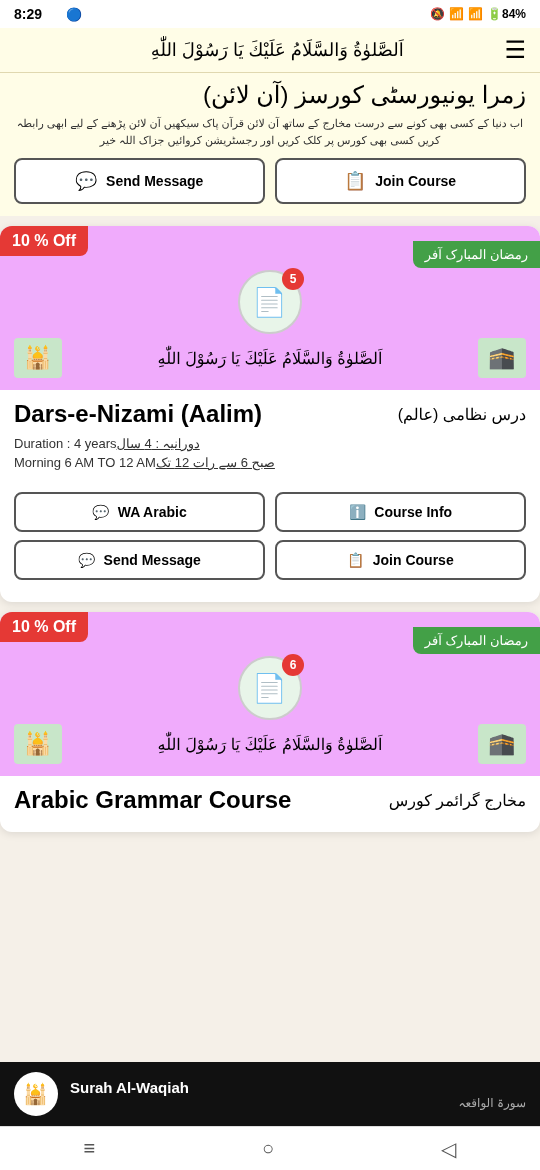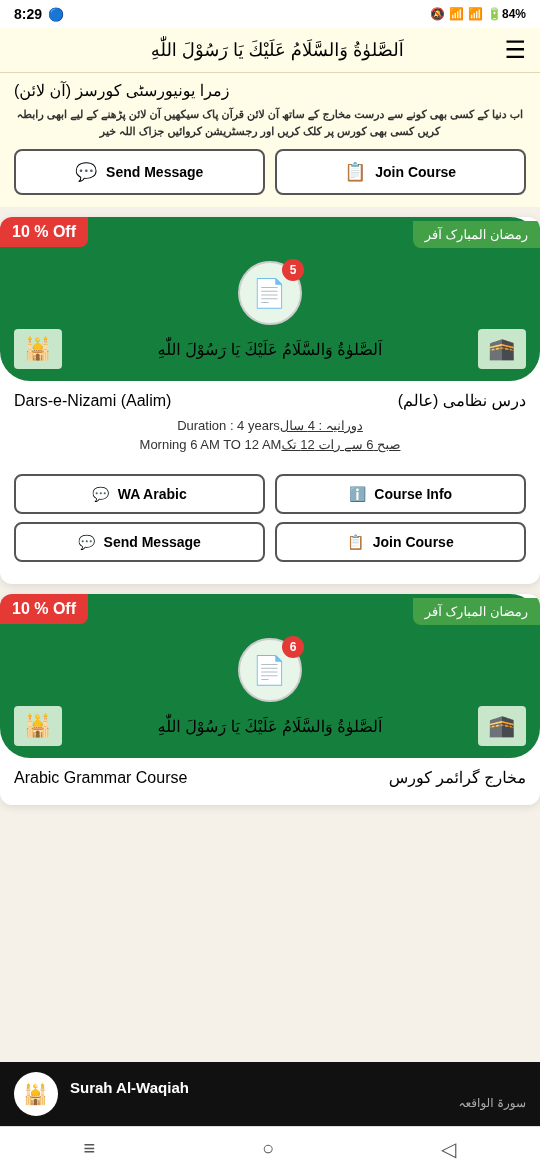--- a/index.html
+++ b/index.html
@@ -16,21 +16,21 @@
     
     .status-bar {
       background: #fff;
       display: flex;
       justify-content: space-between;
       align-items: center;
       padding: 6px 14px;
       font-size: 14px;
       font-weight: bold;
     }
-    .status-left { display: flex; align-items: center; gap: 6px; }
+    .status-left { display: flex; align-items: center; gap: 24px; }
     .status-right { display: flex; align-items: center; gap: 4px; font-size: 12px; }
 
     
     .header {
       background: #fffde7;
       display: flex;
       justify-content: space-between;
       align-items: center;
       padding: 8px 14px;
       border-bottom: 1px solid #e0d8b0;
@@ -42,33 +42,32 @@
       direction: rtl;
     }
     .hamburger-icon { font-size: 24px; cursor: pointer; }
 
     
     .top-banner {
       background: #fffde7;
       padding: 8px 14px 12px;
     }
     .banner-title {
-      text-align: left;
-      font-size: 16px;
+      text-align: right;
+      font-size: 24px;
       direction: rtl;
       margin-bottom: 6px;
     }
     .banner-subtitle {
       text-align: center;
       font-size: 11px;
       direction: rtl;
       color: #333;
       line-height: 1.5;
       margin-bottom: 10px;
-      font-weight: bold;
     }
     .banner-buttons {
       display: flex;
       gap: 10px;
     }
     .banner-btn {
       flex: 1;
       display: flex;
       align-items: center;
       justify-content: center;
@@ -88,43 +87,42 @@
       background: #fff;
       margin: 10px 0;
       border-radius: 12px;
       overflow: hidden;
       box-shadow: 0 2px 8px rgba(0,0,0,0.1);
       position: relative;
     }
 
     
     .card-top {
-      background: #15803d;
+      background: #f0abfc;
       padding: 12px 14px 8px;
       position: relative;
-      border-radius: 30px;
     }
 
     
     .badge-off {
       position: absolute;
       top: 0;
       left: 0;
       background: #e53935;
       color: #fff;
       font-weight: bold;
       font-size: 16px;
       padding: 6px 12px;
       border-radius: 0 0 8px 0;
     }
 
     
     .badge-ramadan {
       position: absolute;
-      top: 4px;
+      top: 15px;
       right: 0;
       background: #43a047;
       color: #fff;
       font-size: 13px;
       padding: 6px 12px;
       border-radius: 0 0 0 8px;
       direction: rtl;
     }
 
     
@@ -191,31 +189,31 @@
     .card-body {
       padding: 10px 14px;
     }
     .course-name-row {
       display: flex;
       justify-content: space-between;
       align-items: center;
       margin-bottom: 8px;
     }
     .course-name-en {
-      font-weight: normal;
-      font-size: 16px;
+      font-weight: bold;
+      font-size: 24px;
     }
     .course-name-ur {
       font-size: 16px;
       direction: rtl;
     }
 
     .detail-row {
       display: flex;
-      justify-content: center;
+      justify-content: flex-start;
       align-items: center;
       margin-bottom: 4px;
     }
     .detail-en {
       font-size: 13px;
       color: #333;
     }
     .detail-ur {
       font-size: 13px;
       direction: rtl;

